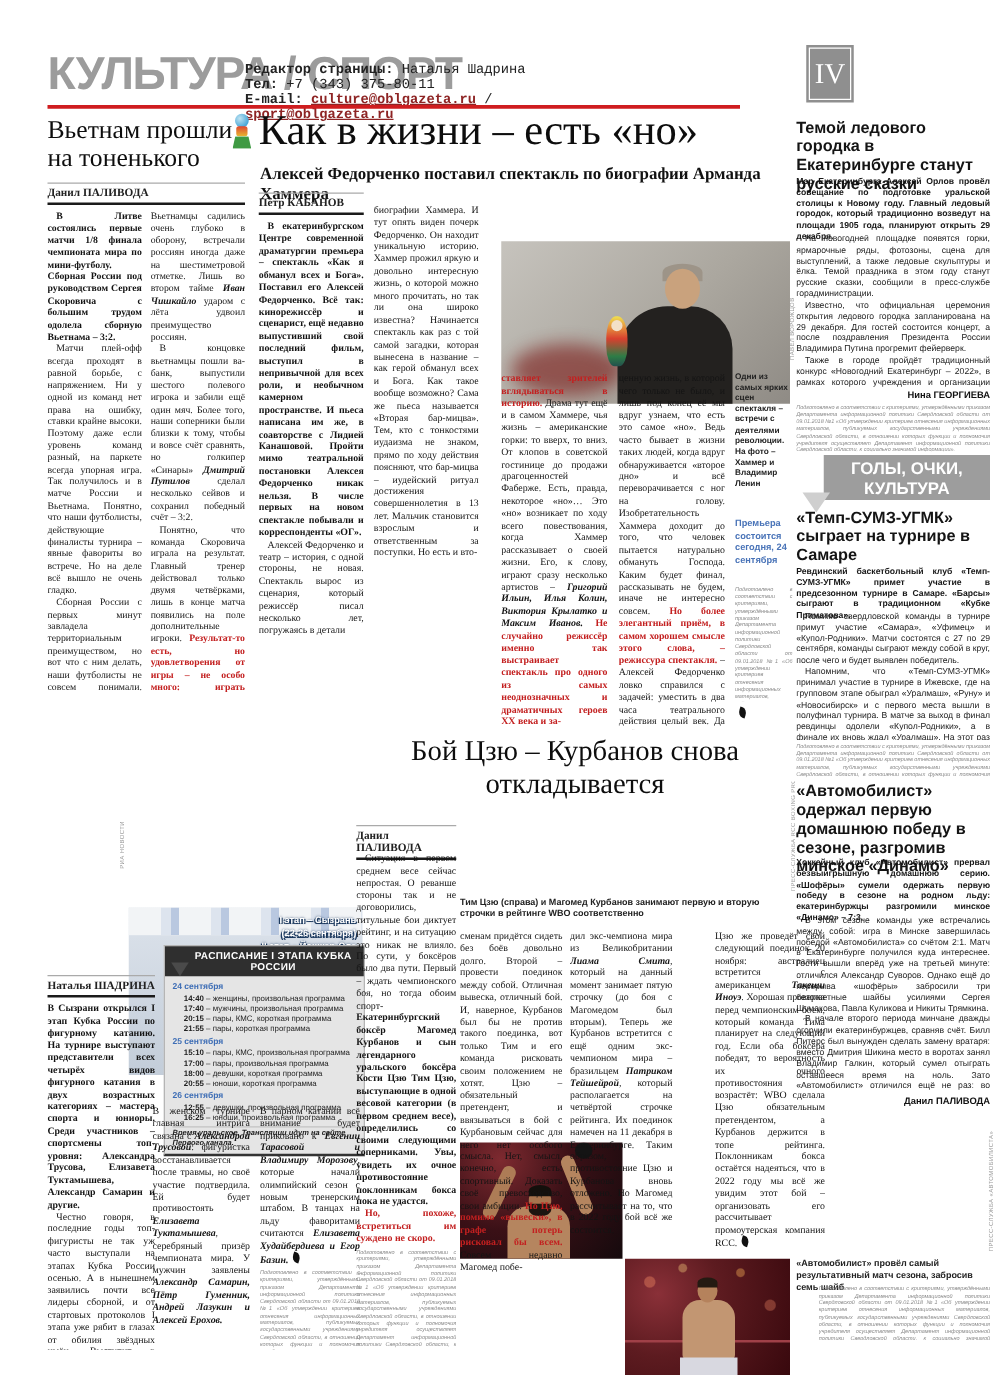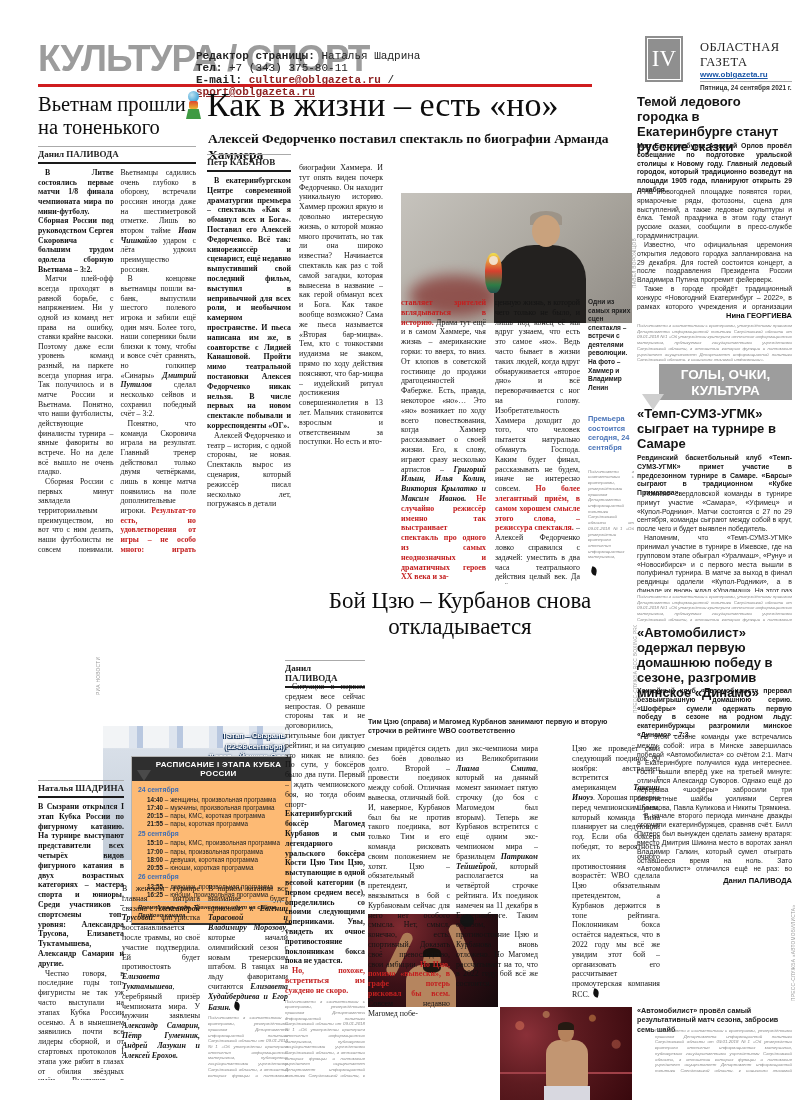--- a/index.html
+++ b/index.html
@@ -36,21 +36,21 @@
   .bn{font-weight:bold;font-style:italic;}
   .red{font-weight:bold;color:#c32020;}
   .fine{font-family:"Liberation Sans",sans-serif;font-style:italic;font-size:4.4px;line-height:1.3;
         color:#8a8a8a;text-align:justify;overflow:hidden;}
   .endmark{display:inline-block;width:6px;height:8px;background:#111;border-radius:0 70% 0 70%;
            transform:rotate(18deg);margin-left:3px;}
   .credit{font-family:"Liberation Sans",sans-serif;font-size:4.8px;letter-spacing:.3px;color:#999;
           writing-mode:vertical-rl;transform:rotate(180deg);white-space:nowrap;overflow:hidden;}
   .caption{font-family:"Liberation Sans",sans-serif;font-weight:bold;color:#222;}
   
-  .sch{border:1px solid #b5b5b5;border-bottom:2px solid #333;background:#fdba74;}
+  .sch{border:1px solid #b5b5b5;border-bottom:2px solid #333;background:#e5e5e5;}
   .sch-head{background:#2f2f2f;color:#fff;font-family:"Liberation Sans",sans-serif;font-weight:bold;
             font-size:8px;letter-spacing:.3px;text-align:center;padding:3px 0 3px 14px;position:relative;}
   .sch-tri{position:absolute;left:5px;top:13px;width:0;height:0;border-left:7px solid transparent;
            border-right:7px solid transparent;border-top:11px solid #4a4a4a;}
   .sch-body{padding:4px 6px 3px 6px;font-family:"Liberation Sans",sans-serif;font-size:6.3px;line-height:1.3;color:#222;}
   .sch-date{color:#3d6db5;font-weight:bold;font-size:6.8px;margin:1px 0;}
   .sch-row{padding-left:9px;}
   .sch-row b::after{content:" – ";font-weight:normal;}
   .sch-note{font-weight:bold;font-style:italic;font-size:6px;margin-top:2px;border-top:1px solid #c2c2c2;padding-top:2px;}
   
@@ -120,25 +120,20 @@
     <div><b>Тел:</b> <span>+7 (343) 375-80-11</span></div>
     <div><b>E-mail:</b>
       <a>culture@oblgazeta.ru</a>
       <span>/</span>
       <a>sport@oblgazeta.ru</a></div>
   </div>
   <div class="abs red-rule" style="left:38px;top:84px;width:554px;"></div>
   <div class="abs page-box" style="left:645px;top:36px;">
     <span class="inner">IV</span>
   </div>
-  <div class="abs" style="left:700px;top:40px;width:92px;">
-    <div class="brand-name">ОБЛАСТНАЯ ГАЗЕТА</div>
-    <div class="brand-site">www.oblgazeta.ru</div>
-    <div class="brand-date">Пятница, 24 сентября 2021 г.</div>
-  </div>
 
   <div class="abs hl" style="left:38px;top:93px;width:160px;font-size:20.5px;line-height:1.12;">Вьетнам прошли на тоненького</div>
   <div class="abs byline" style="left:38px;top:146px;width:158px;">Данил ПАЛИВОДА</div>
   <div class="abs col" style="left:38px;top:168px;width:158px;height:394px;columns:2;column-gap:7px;column-fill:auto;font-size:7.8px;">
     <p><span class="b">В Литве состоялись первые матчи 1/8 финала чемпионата мира по мини-футболу. Сборная России под руководством Сергея Скоровича с большим трудом одолела сборную Вьетнама – 3:2.</span></p>
     <p><span>Матчи плей-офф всегда проходят в равной борьбе, с напряжением. Ни у одной из команд нет права на ошибку, ставки крайне высоки. Поэтому даже если уровень команд разный, на паркете всегда упорная игра. Так получилось и в матче России и Вьетнама. Понятно, что наши футболисты, действующие финалисты турнира – явные фавориты во встрече. Но на деле всё вышло не очень гладко.</span></p>
     <p><span>Сборная России с первых минут завладела территориальным преимуществом, но вот что с ним делать, наши футболисты не совсем понимали. Вьетнамцы садились очень глубоко в оборону, встречали россиян иногда даже на шестиметровой отметке. Лишь во втором тайме </span><span class="bn">Иван Чишкайло</span><span> ударом с лёта удвоил преимущество россиян.</span></p>
     <p><span>В концовке вьетнамцы пошли ва-банк, выпустили шестого полевого игрока и забили ещё один мяч. Более того, наши соперники были близки к тому, чтобы и вовсе счёт сравнять, но голкипер «Синары» </span><span class="bn">Дмитрий Путилов</span><span> сделал несколько сейвов и сохранил победный счёт – 3:2.</span></p>
     <p><span>Понятно, что команда Скоровича играла на результат. Главный тренер действовал только двумя четвёрками, лишь в конце матча появились на поле дополнительные игроки. </span><span class="red">Результат-то есть, но удовлетворения от игры – не особо много: играть против команды, которая сидит в обороне весь матч, довольно тяжело: за 40 минут игрового времени можно создать гораздо больше моментов, чем это сделала сборная России.</span></p>
 

